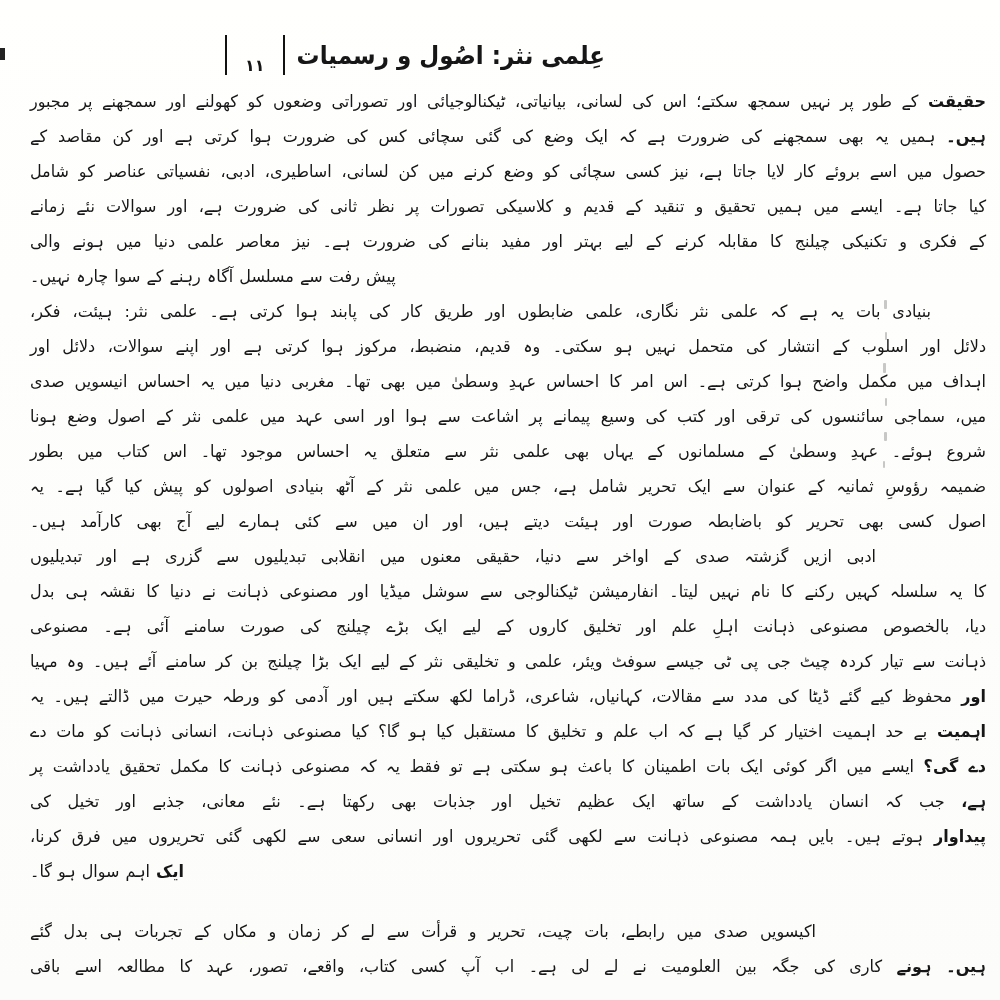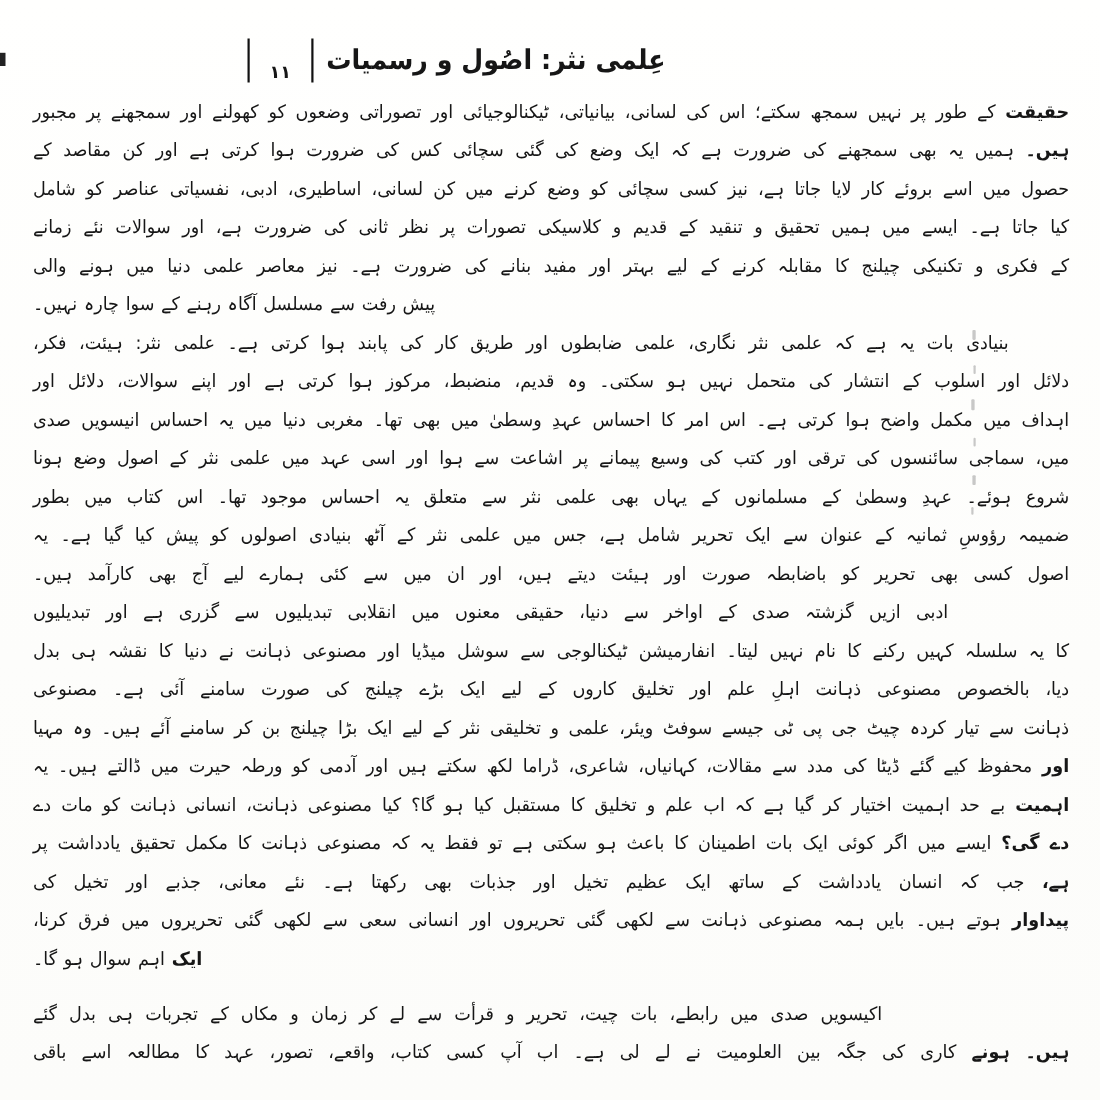--- a/index.html
+++ b/index.html
@@ -40,25 +40,25 @@
     font-size:16px;font-weight:700;
     padding:0 6px;
     letter-spacing:2px;
     margin-top:20px;
   }
   
   .text-block{
     position:absolute;
     top:84px;
     left:30px;
-    right:28px;
+    right:14px;
     direction:rtl;
   }
   .para{margin:0;}
-  .para.gap-before{margin-top:15px;}
+  .para.gap-before{margin-top:25px;}
   .line{
     font-size:16px;
     line-height:35px;
     text-align:justify;
     text-align-last:justify;
     word-spacing:1px;
     transform:scaleY(1.04);
   }
   .line.end{
     text-align-last:left;

